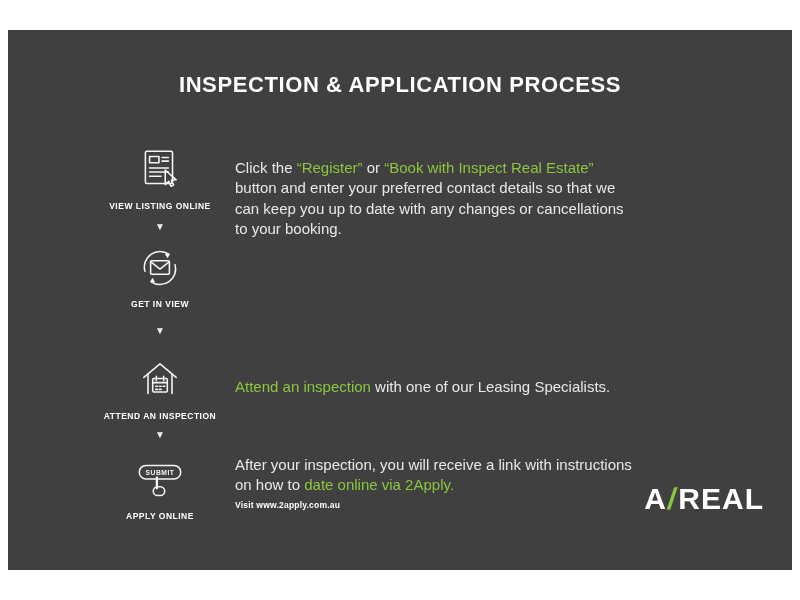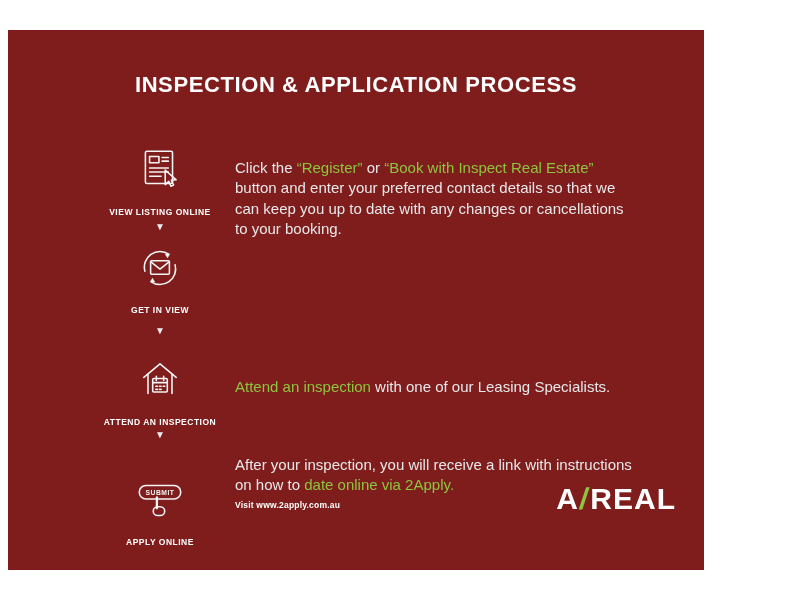--- a/index.html
+++ b/index.html
@@ -2,33 +2,33 @@
 <html><head>
 <meta charset="utf-8">
 <style>
   html,body{margin:0;padding:0;}
   body{
     width:800px;height:600px;background:#ffffff;
     font-family:"Liberation Sans", sans-serif;
     position:relative;overflow:hidden;
   }
   .card{
-    position:absolute;left:8px;top:30px;width:696px;height:540px;
-    background:#7f1d1d;
+    position:absolute;left:8px;top:30px;width:784px;height:540px;
+    background:#404040;
   }
   .title{
     position:absolute;left:0;right:0;top:42px;text-align:center;
     color:#ffffff;font-size:22px;font-weight:bold;letter-spacing:0.6px;
   }
   .step{
     position:absolute;left:92px;width:120px;text-align:center;color:#ffffff;
   }
   .step svg{display:block;margin:0 auto;}
   .step .label{
-    margin-top:13px;font-size:8.5px;font-weight:bold;letter-spacing:0.5px;
+    margin-top:7px;font-size:8.5px;font-weight:bold;letter-spacing:0.5px;
     color:#ffffff;white-space:nowrap;
   }
   .arrow{
     position:absolute;left:92px;width:120px;text-align:center;
     color:#EDEEEF;font-size:10px;line-height:1;
   }
   .para{
     position:absolute;left:227px;width:400px;margin:0;
     color:#E6E8EA;font-size:15px;line-height:1.35;
   }
@@ -84,21 +84,21 @@
       <path d="M11.5 17.5 V36 M34.5 17.5 V36"></path>
       <rect x="16" y="21.5" width="14" height="13" rx="1"></rect>
       <path d="M16 25.5 H30"></path>
       <path d="M19.5 19.5 V23.5 M26.5 19.5 V23.5"></path>
       <path d="M19 29 h1.6 M22.5 29 h1.6 M26 29 h1.6 M19 32 h1.6 M22.5 32 h1.6"></path>
     </svg>
     <div class="label">ATTEND AN INSPECTION</div>
   </div>
   <div class="arrow" style="top:400px">▼</div>
 
-  <div class="step" style="top:448px">
+  <div class="step" style="top:428px">
     <svg width="56" height="46" viewBox="0 0 54 44" fill="none" stroke="#F3F4F5" stroke-width="1.5" stroke-linecap="round" stroke-linejoin="round">
       <rect x="7" y="7" width="40" height="13" rx="6.5"></rect>
       <text x="27" y="16" text-anchor="middle" font-size="6.5" letter-spacing="0.5" fill="#F3F4F5" stroke="none" font-weight="bold">SUBMIT</text>
       <path d="M24 18.5 V29" stroke-width="2.2"></path>
       <rect x="20.5" y="27.5" width="11" height="8.5" rx="4.2"></rect>
     </svg>
     <div class="label">APPLY ONLINE</div>
   </div>
 
   <p class="para" style="top:128px"><span>Click the </span><span class="hl">“Register”</span><span> or </span><span class="hl">“Book with Inspect Real Estate”</span><span> button and enter your preferred contact details so that we can keep you up to date with any changes or cancellations to your booking.</span></p>

